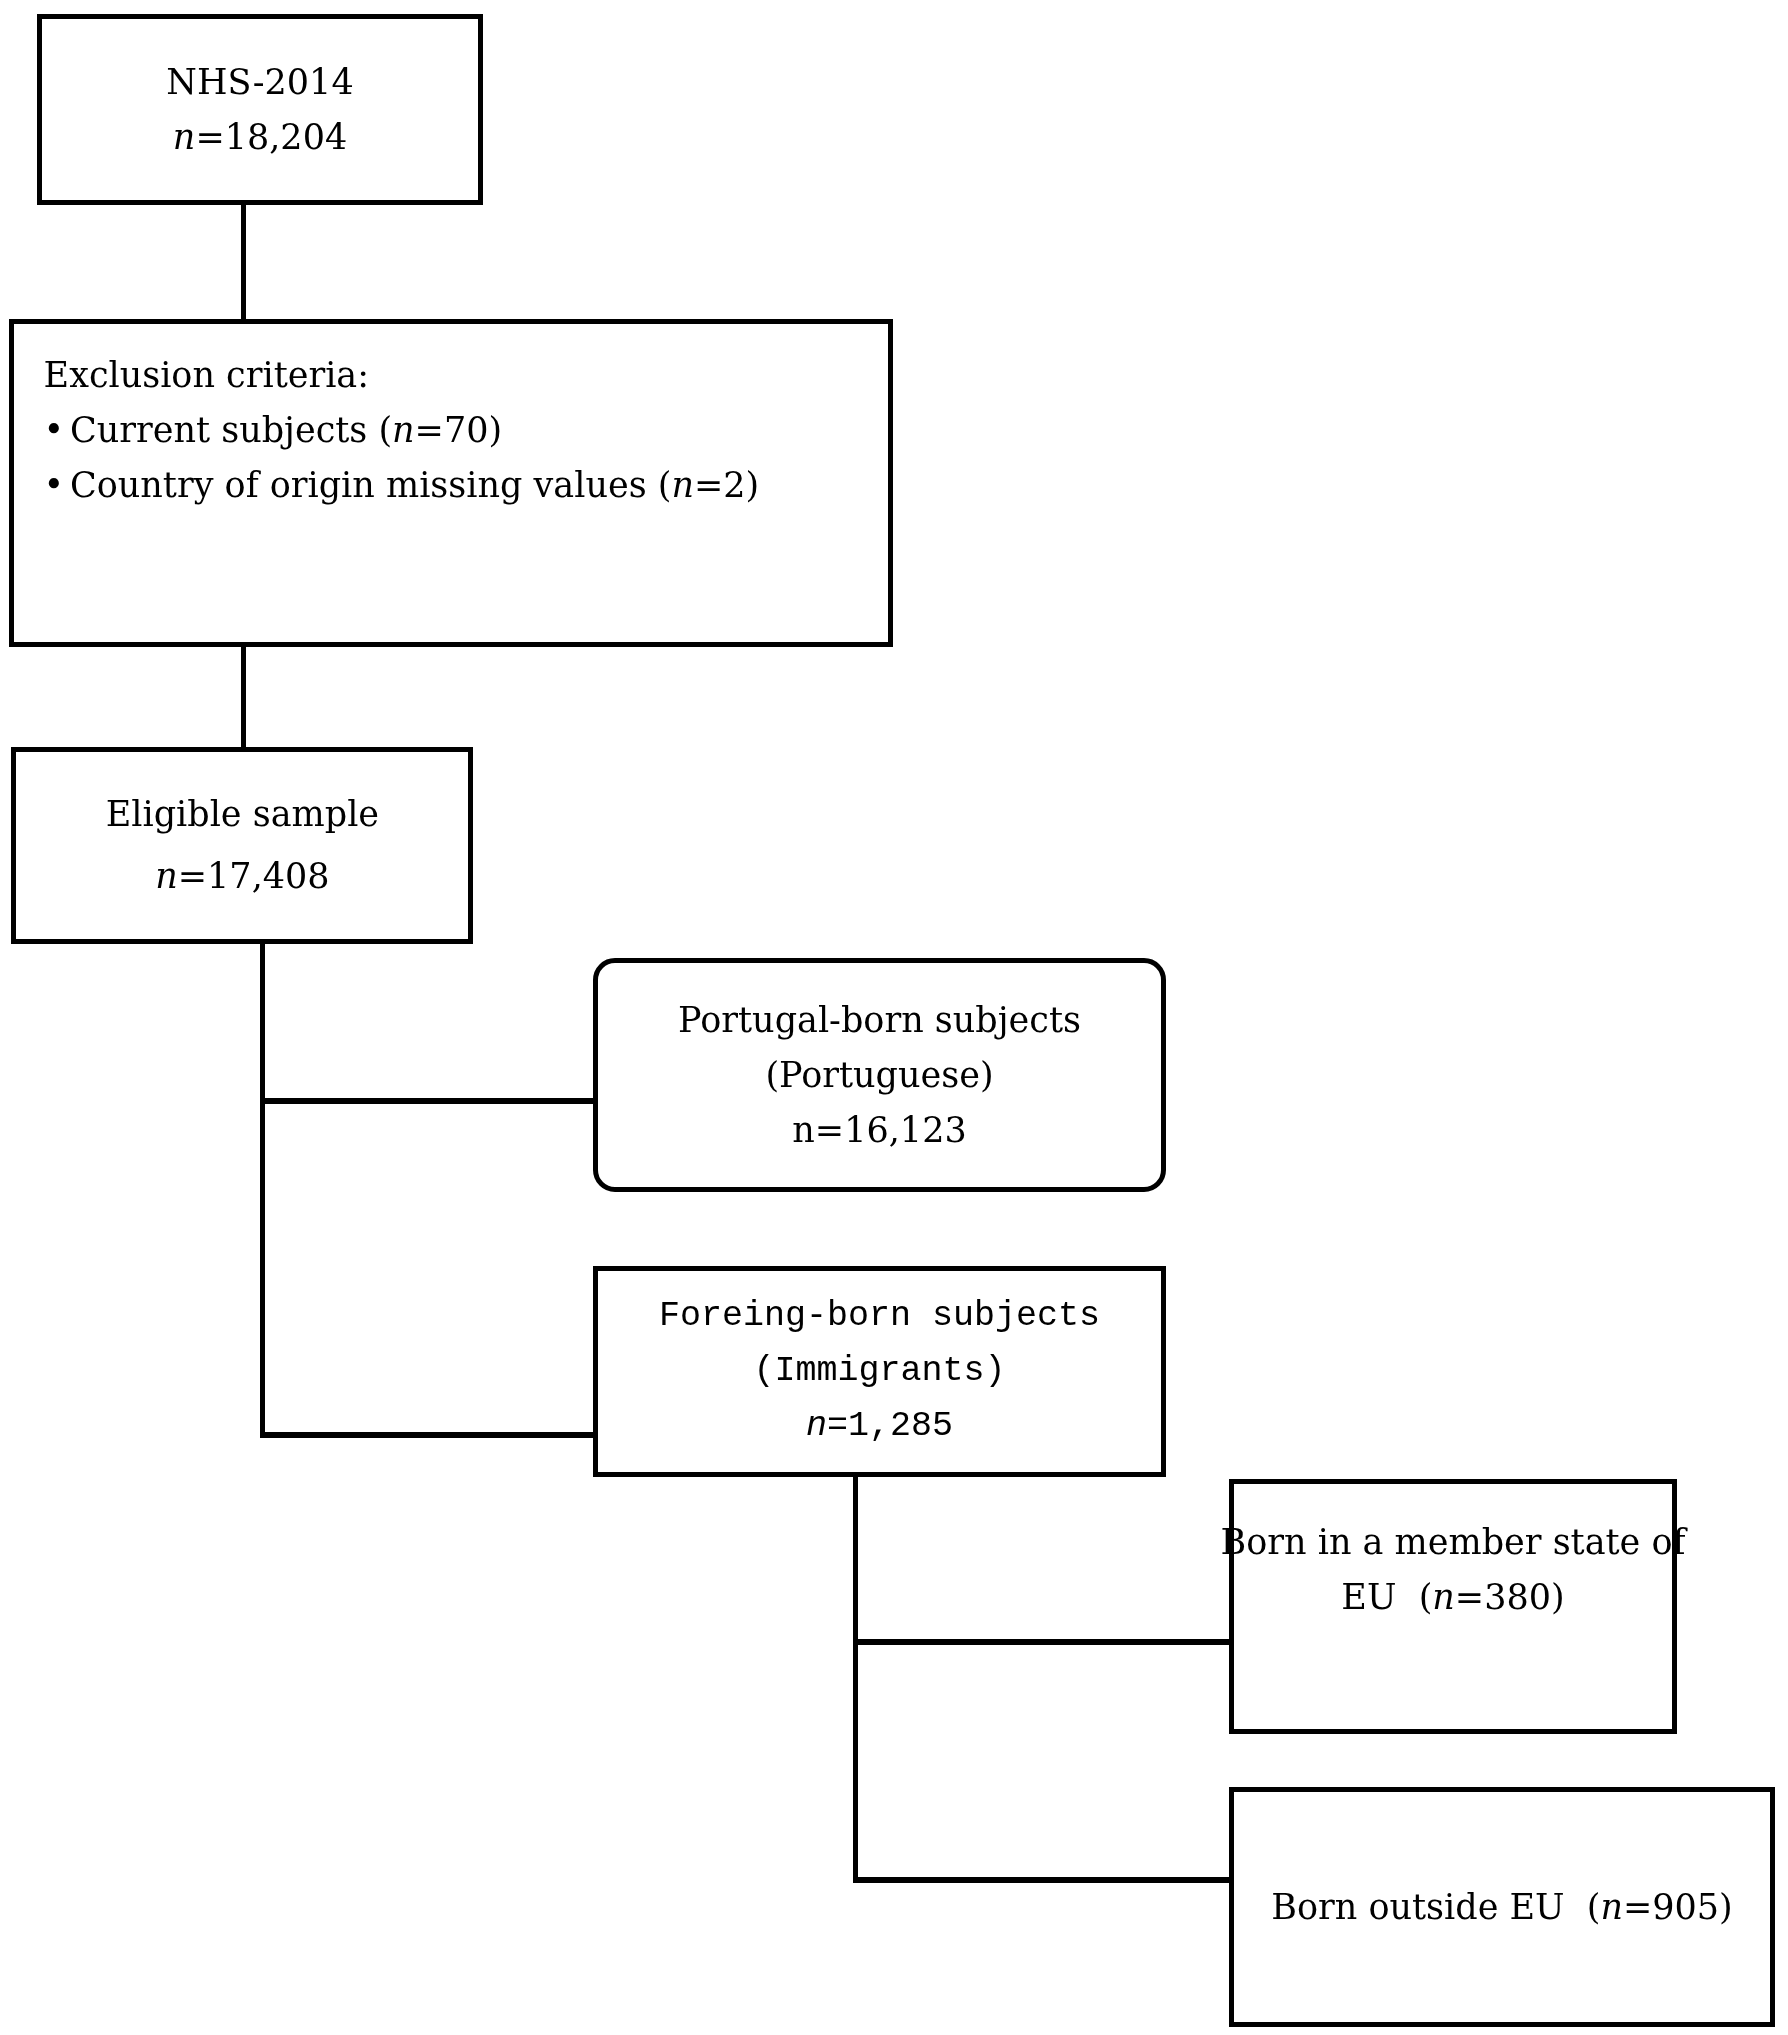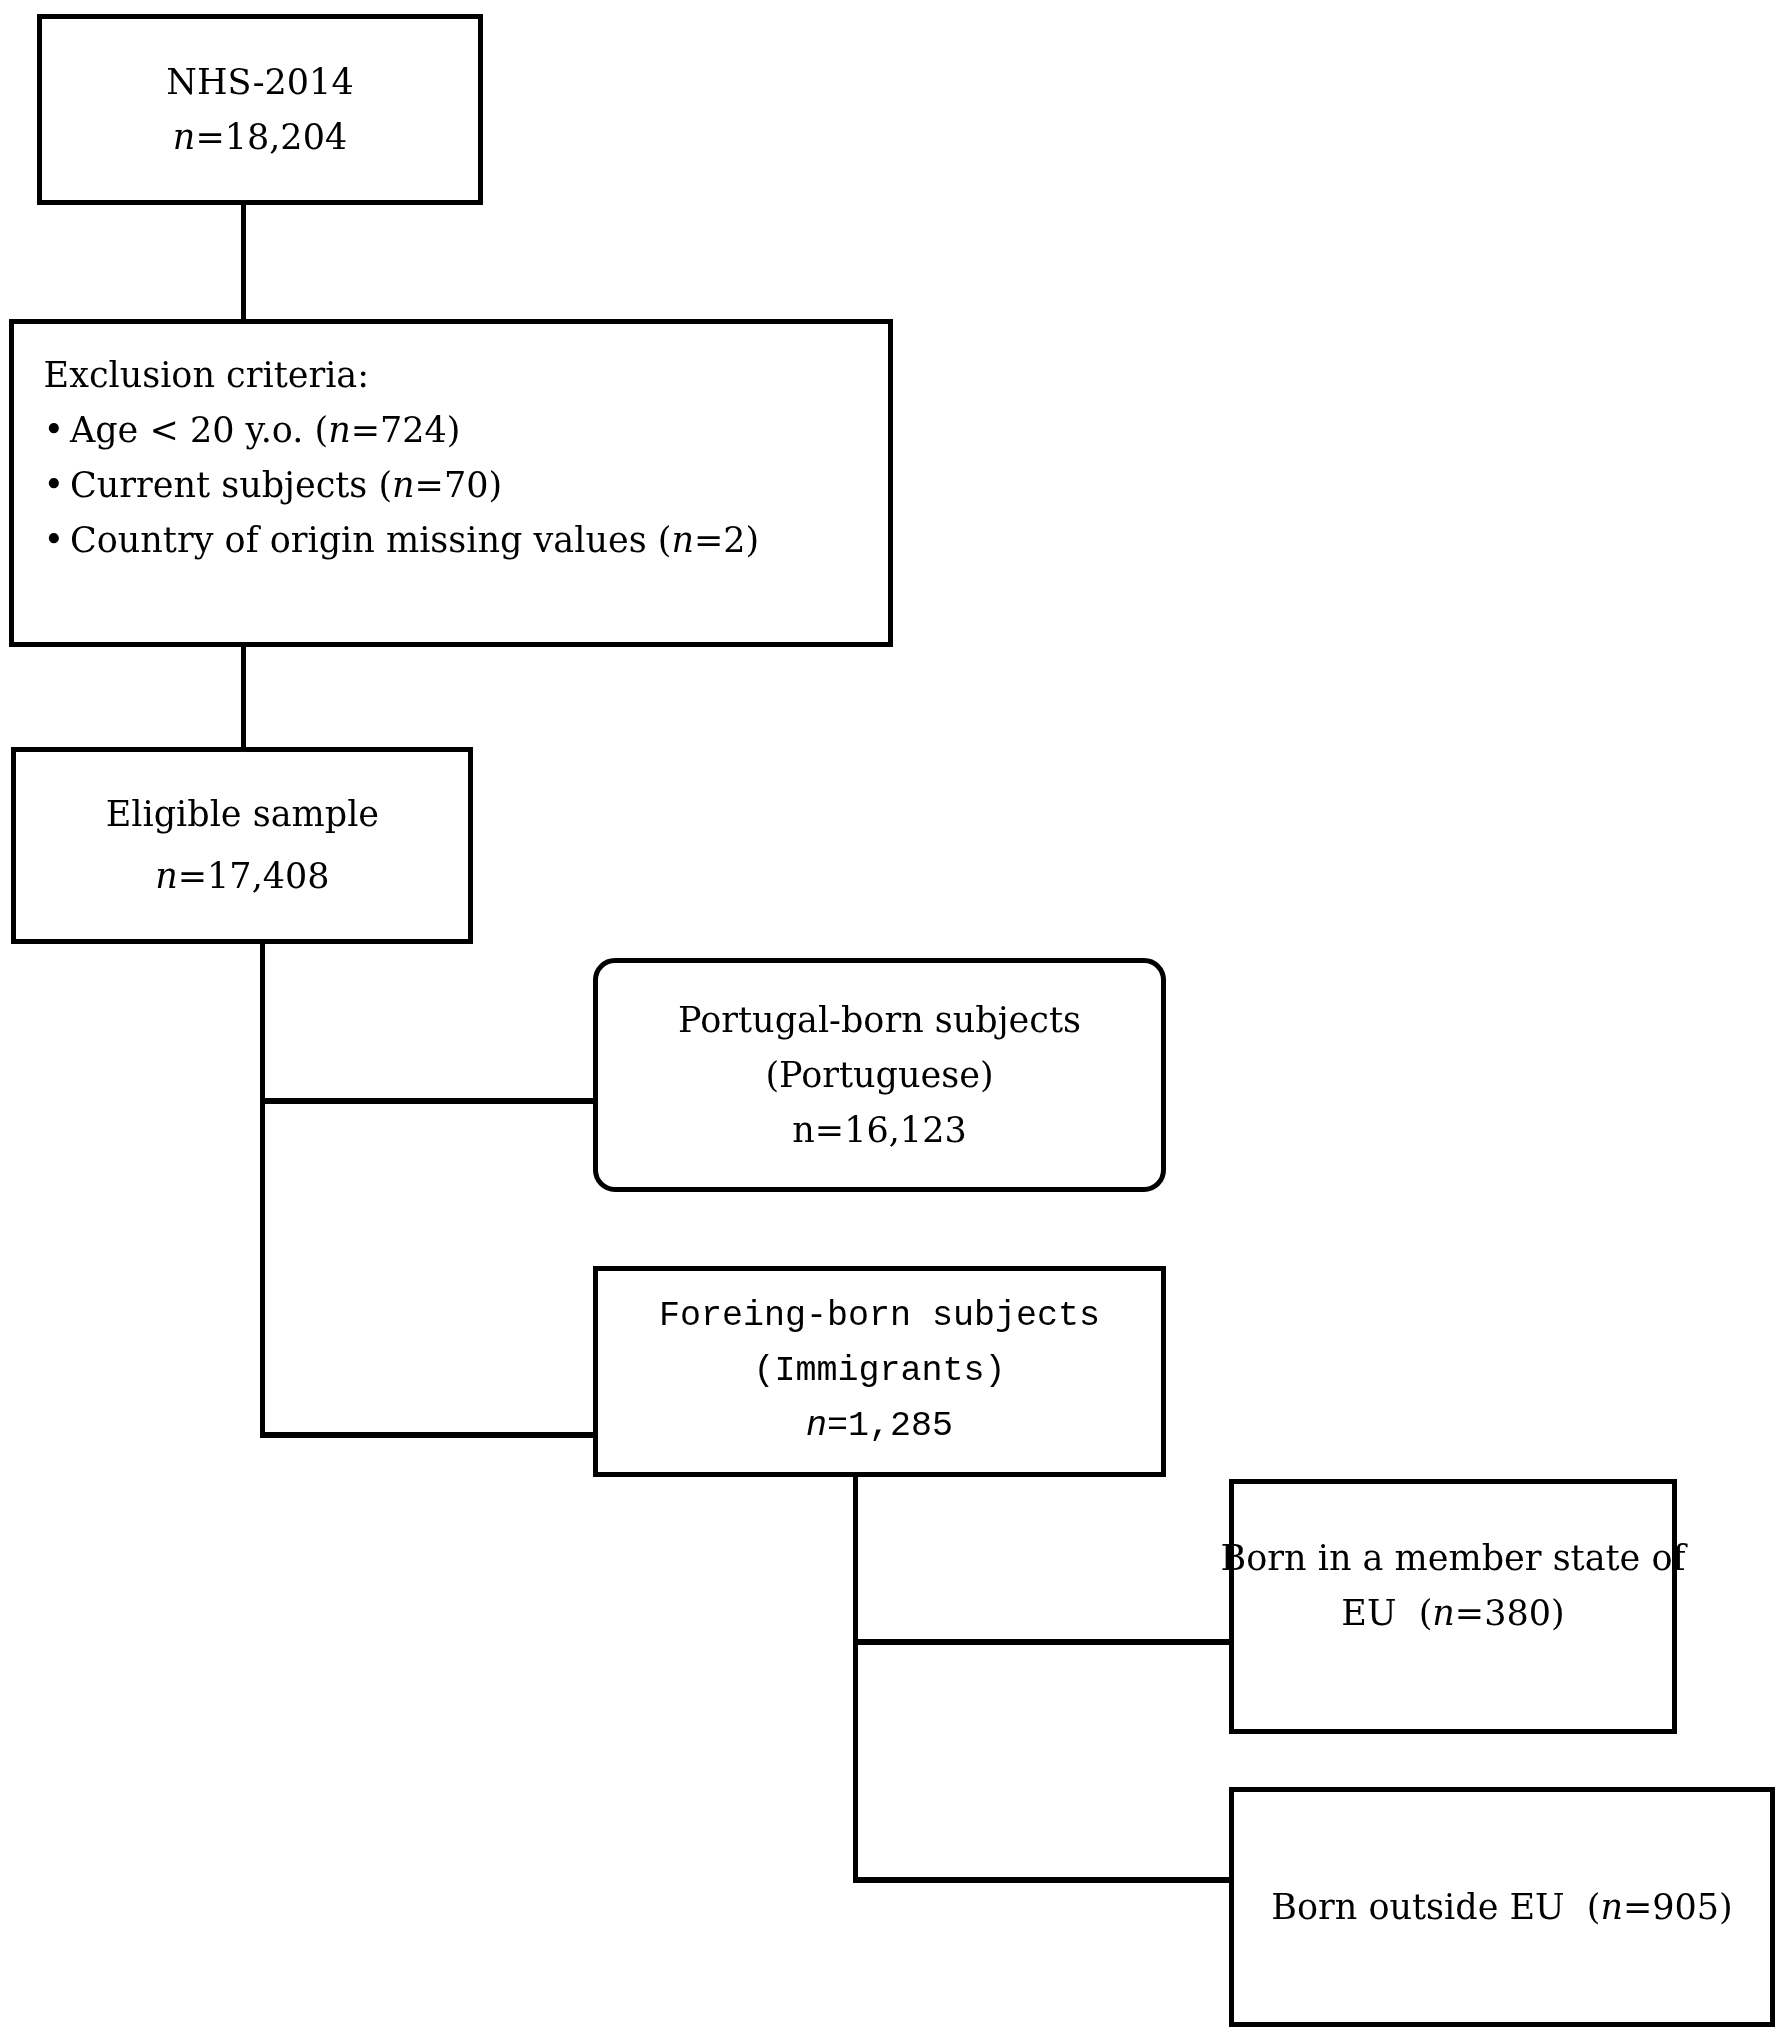--- a/index.html
+++ b/index.html
@@ -41,21 +41,20 @@
   <div class="conn" style="left:853px;top:1639px;width:379px;height:5.7px;"></div>
   <div class="conn" style="left:853px;top:1877px;width:379px;height:5.7px;"></div>
 
   <div class="box center" style="left:37px;top:14.3px;width:446px;height:191px;">
     <div class="line"><span>NHS-2014</span></div>
     <div class="line"><span class="it">n</span><span>=18,204</span></div>
   </div>
 
   <div class="box bullets" style="left:8.6px;top:319px;width:884px;height:328px;padding:24px 8px 0 30px;">
     <div class="line"><span>Exclusion criteria:</span></div>
-    <div class="line"><span class="bullet">•</span><span>Age &lt; 20 y.o. (</span><span class="it">n</span><span>=724)</span></div>
     <div class="line"><span class="bullet">•</span><span>Current subjects (</span><span class="it">n</span><span>=70)</span></div>
     <div class="line"><span class="bullet">•</span><span>Country of origin missing values (</span><span class="it">n</span><span>=2)</span></div>
   </div>
 
   <div class="box center" style="left:11.4px;top:747px;width:462px;height:197px;gap:7px;">
     <div class="line"><span>Eligible sample</span></div>
     <div class="line"><span class="it">n</span><span>=17,408</span></div>
   </div>
 
   <div class="box center" style="left:593px;top:958px;width:573px;height:234px;border-radius:22px;">
@@ -63,21 +62,21 @@
     <div class="line"><span>(Portuguese)</span></div>
     <div class="line"><span>n=16,123</span></div>
   </div>
 
   <div class="box center" style="left:593px;top:1266px;width:573px;height:211px;font-family:Liberation Mono, monospace;">
     <div class="line"><span>Foreing-born subjects</span></div>
     <div class="line"><span>(Immigrants)</span></div>
     <div class="line"><span class="it">n</span><span>=1,285</span></div>
   </div>
 
-  <div class="box topcenter" style="left:1229px;top:1479px;width:448px;height:255px;padding-top:47px;">
+  <div class="box topcenter" style="left:1229px;top:1479px;width:448px;height:255px;padding-top:31px;">
     <div class="line"><span>Born in a member state of</span></div>
     <div class="line"><span>EU  (</span><span class="it">n</span><span>=380)</span></div>
   </div>
 
   <div class="box center" style="left:1229px;top:1787px;width:546px;height:240px;">
     <div class="line"><span>Born outside EU  (</span><span class="it">n</span><span>=905)</span></div>
   </div>
 
 </div>
 

